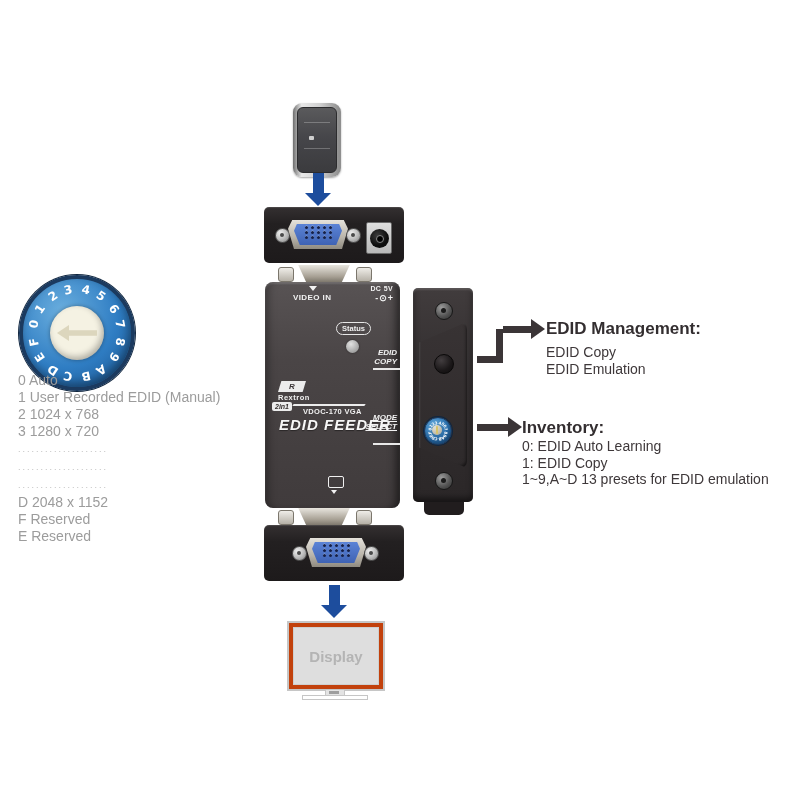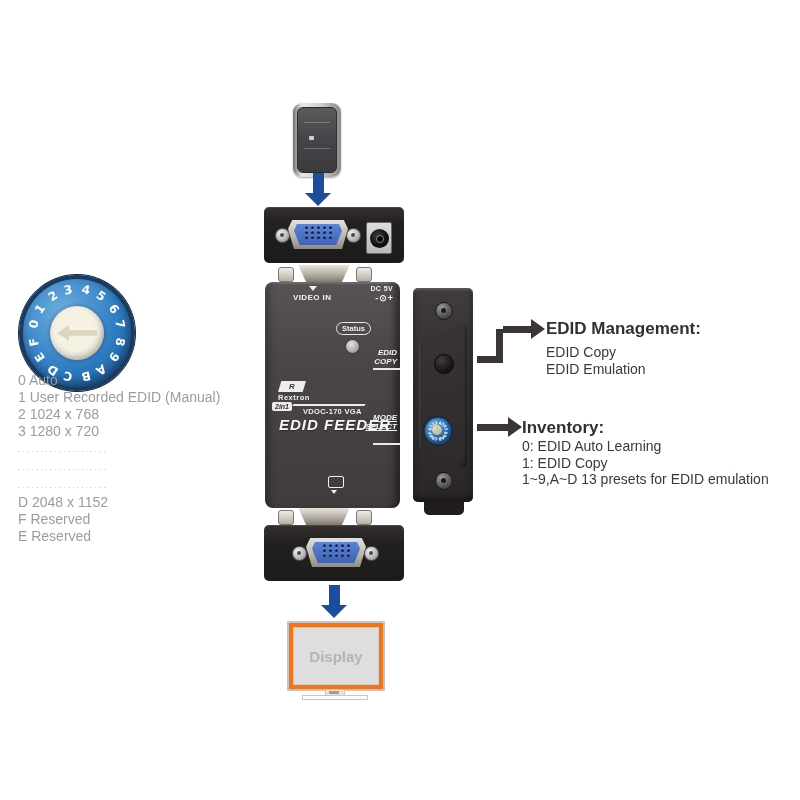--- a/index.html
+++ b/index.html
@@ -119,21 +119,21 @@
   .callout-item{font-size:14px;color:#3e383a;line-height:16.5px;}
   .mgmt-items{margin-top:5px;}
   .inv-items{}
 
   
   .mode-list{width:250px;color:#9c9c9c;font-size:14px;}
   .mode-item{line-height:17px;}
   .mode-item.dots{line-height:18px;font-size:9px;letter-spacing:2px;color:#bdbdbd;}
 
   
-  .display-frame{left:287px;top:621px;width:94px;height:66px;background:#f97316;border:2px solid #c6c6c6;}
+  .display-frame{left:287px;top:621px;width:94px;height:66px;background:#c2410c;border:2px solid #c6c6c6;}
   .display-screen{position:absolute;left:4px;top:4px;right:4px;bottom:4px;background:#dedede;
     border:1px solid #cfcfcf;display:flex;align-items:center;justify-content:center;}
   .display-label{color:#b4b4b4;font-size:15px;font-weight:bold;}
   .display-neck{left:325px;top:689px;width:18px;height:6px;background:#e3e3e3;border:1px solid #c6c6c6;}
   .display-neck i{position:absolute;left:3px;top:1px;width:10px;height:3px;background:#9e9e9e;display:block;}
   .display-base{left:302px;top:695px;width:64px;height:3px;background:#fff;border:1px solid #c6c6c6;}
 </style>
 </head>
 <body>
 

